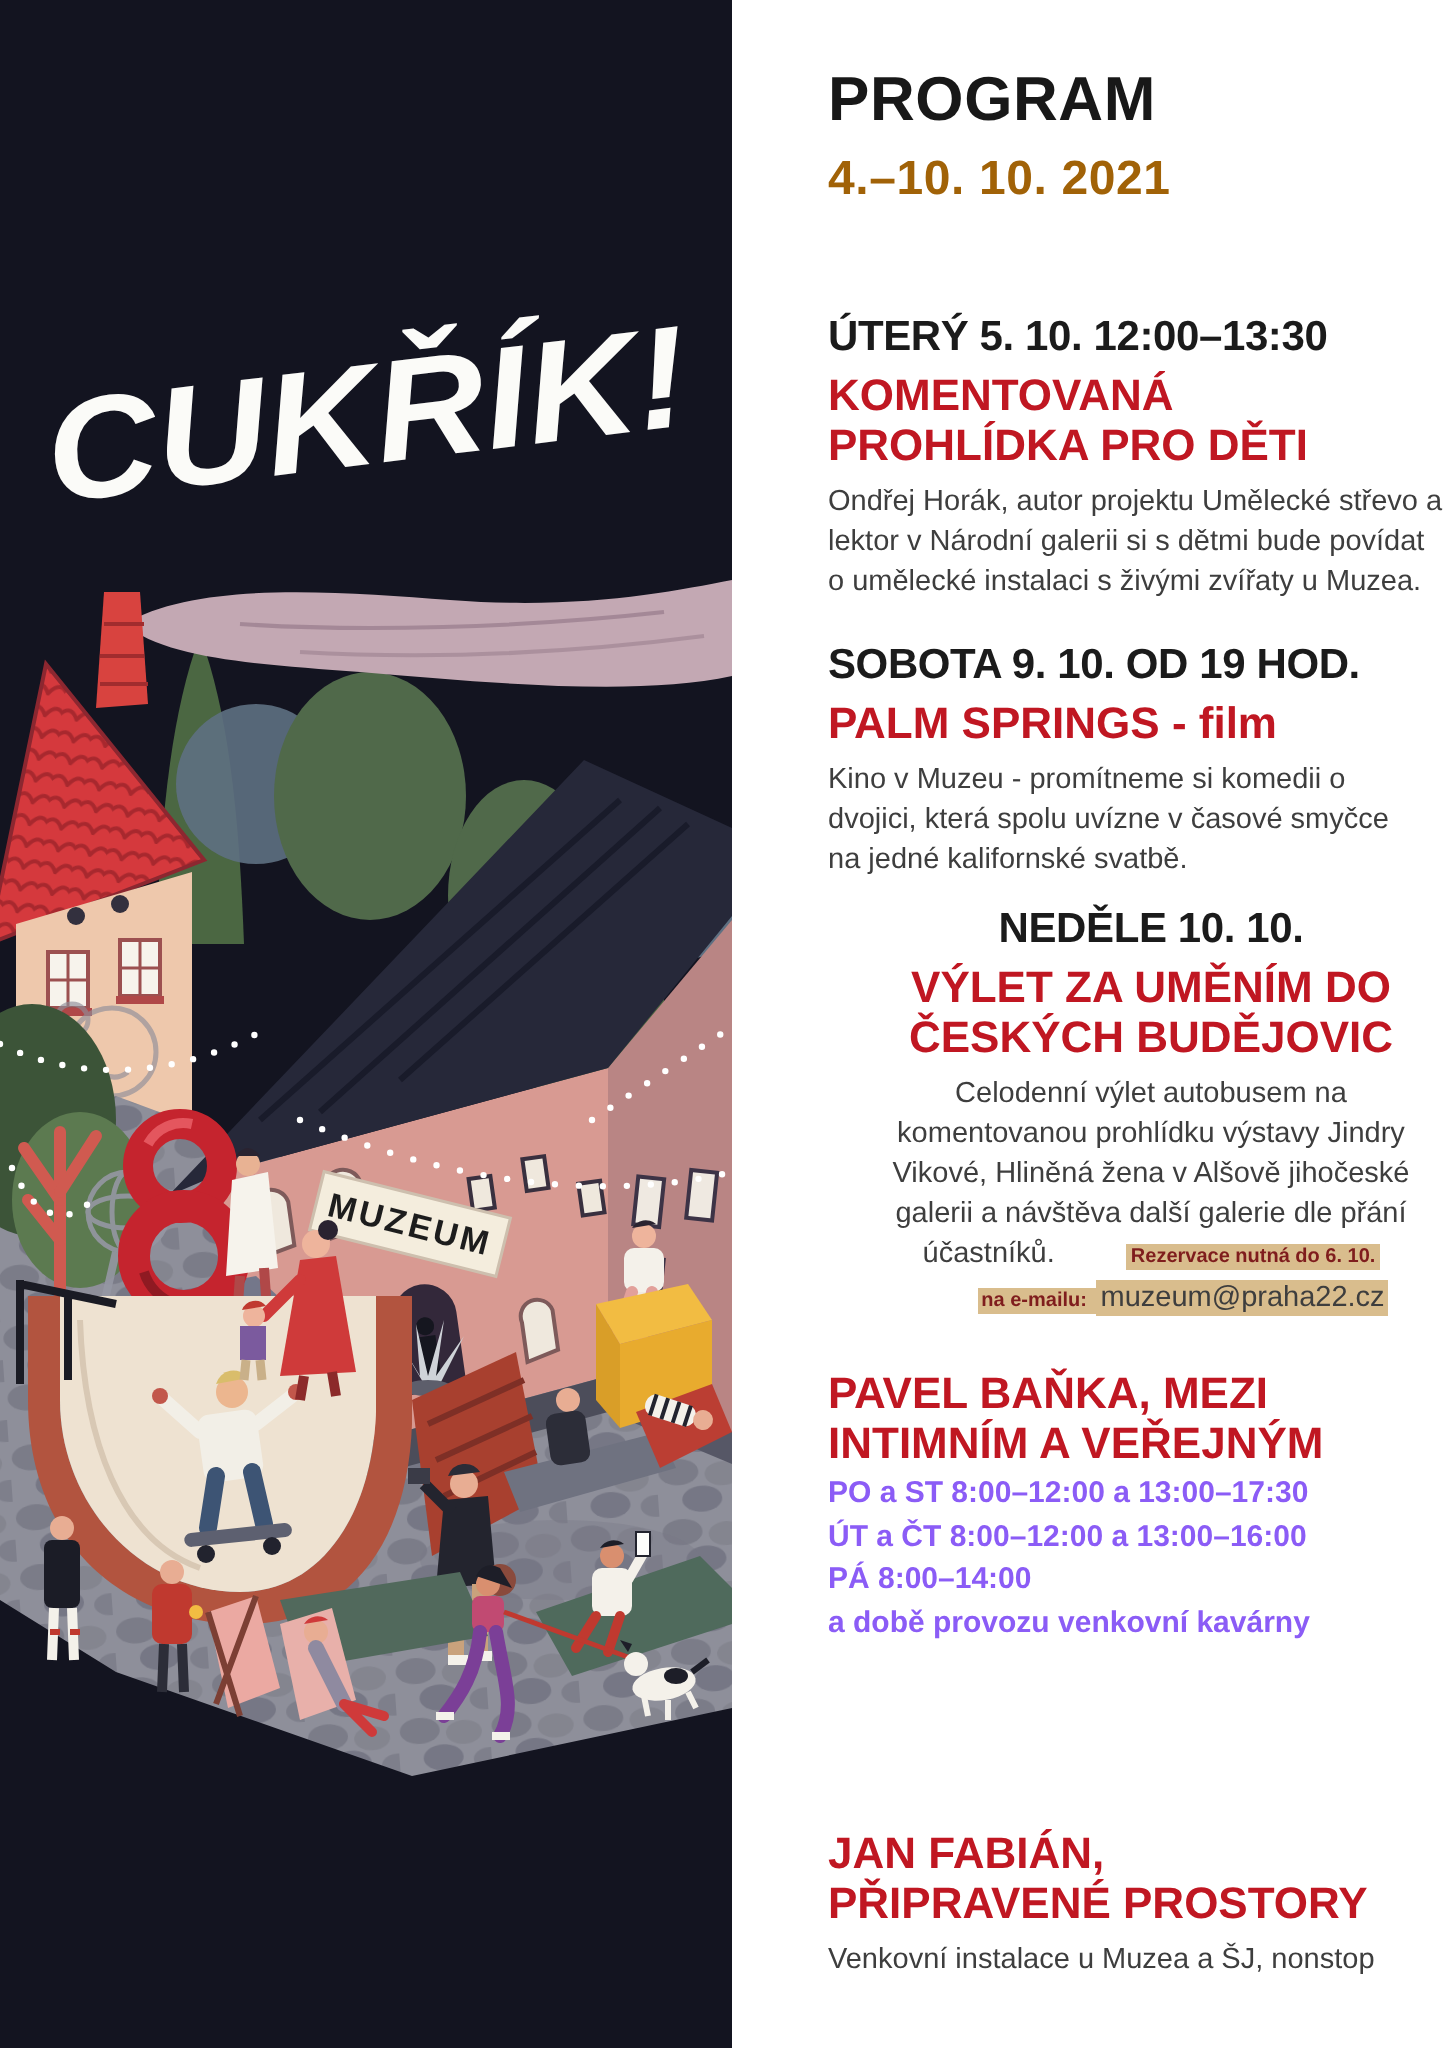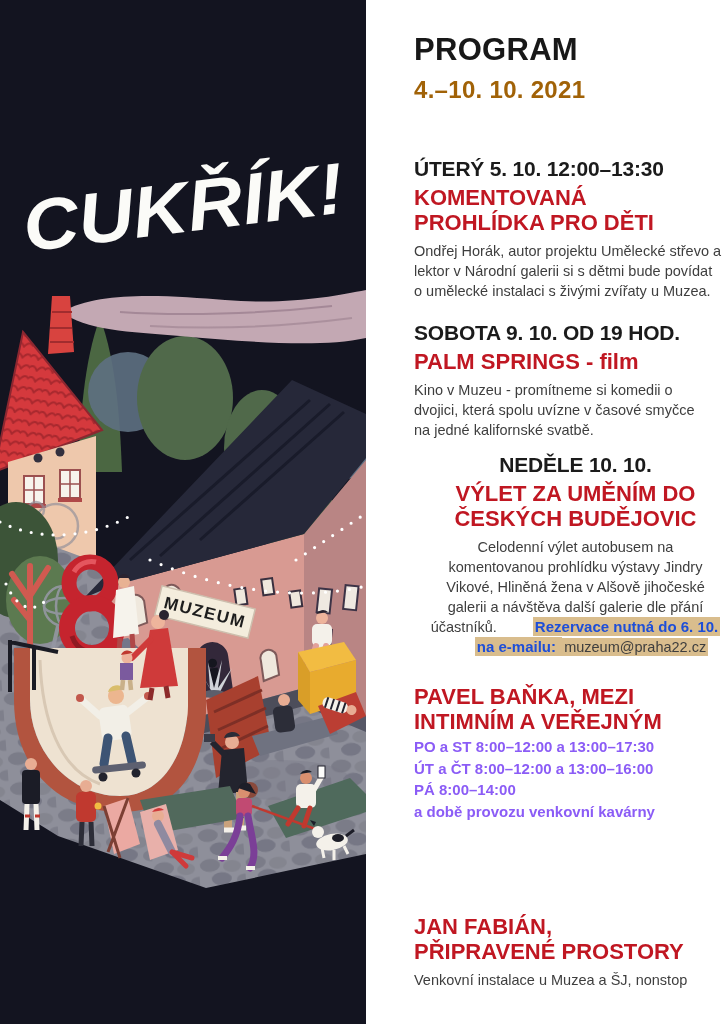--- a/index.html
+++ b/index.html
@@ -7,21 +7,21 @@
   .panel{position:absolute;left:0;top:0;width:366px;height:1024px;background:#131420;}
   .content{position:absolute;left:386px;top:0;width:359px;height:804px;background:#fff;}
   .block{position:absolute;left:28px;right:8px;}
   .pg-title{font-size:31px;font-weight:bold;color:#181818;line-height:40px;letter-spacing:.3px;}
   .pg-date{font-size:24px;font-weight:bold;color:#a16207;line-height:40px;letter-spacing:.3px;}
   .when{font-size:21px;font-weight:bold;color:#1b1b1b;line-height:26px;letter-spacing:-.2px;white-space:pre-line;}
   .etitle{font-size:22px;font-weight:bold;color:#c01722;line-height:25px;white-space:pre-line;margin-top:3px;}
   .desc{font-size:14.5px;color:#3e3e3e;line-height:20px;white-space:pre-line;margin-top:6px;}
   .hours{font-size:15px;font-weight:bold;color:#8b5cf6;line-height:21.5px;white-space:pre-line;margin-top:2px;}
   .hl{background:#d9bd8d;padding:1px 2px;}
-  .b{font-weight:bold;color:#1d4ed8;font-size:15px;margin-left:32px;}
+  .b{font-weight:bold;color:#7f1d1d;font-size:10px;margin-left:32px;}
   svg text{font-family:"Liberation Sans",sans-serif;}
 </style>
 </head>
 <body>
 
 <div class="panel">
 <svg width="366" height="1024" viewBox="0 0 366 1024">
   <defs>
     <pattern id="cob" width="46" height="30" patternUnits="userSpaceOnUse" patternTransform="rotate(-4)">
       <rect width="46" height="30" fill="#8e8f9a"></rect>

